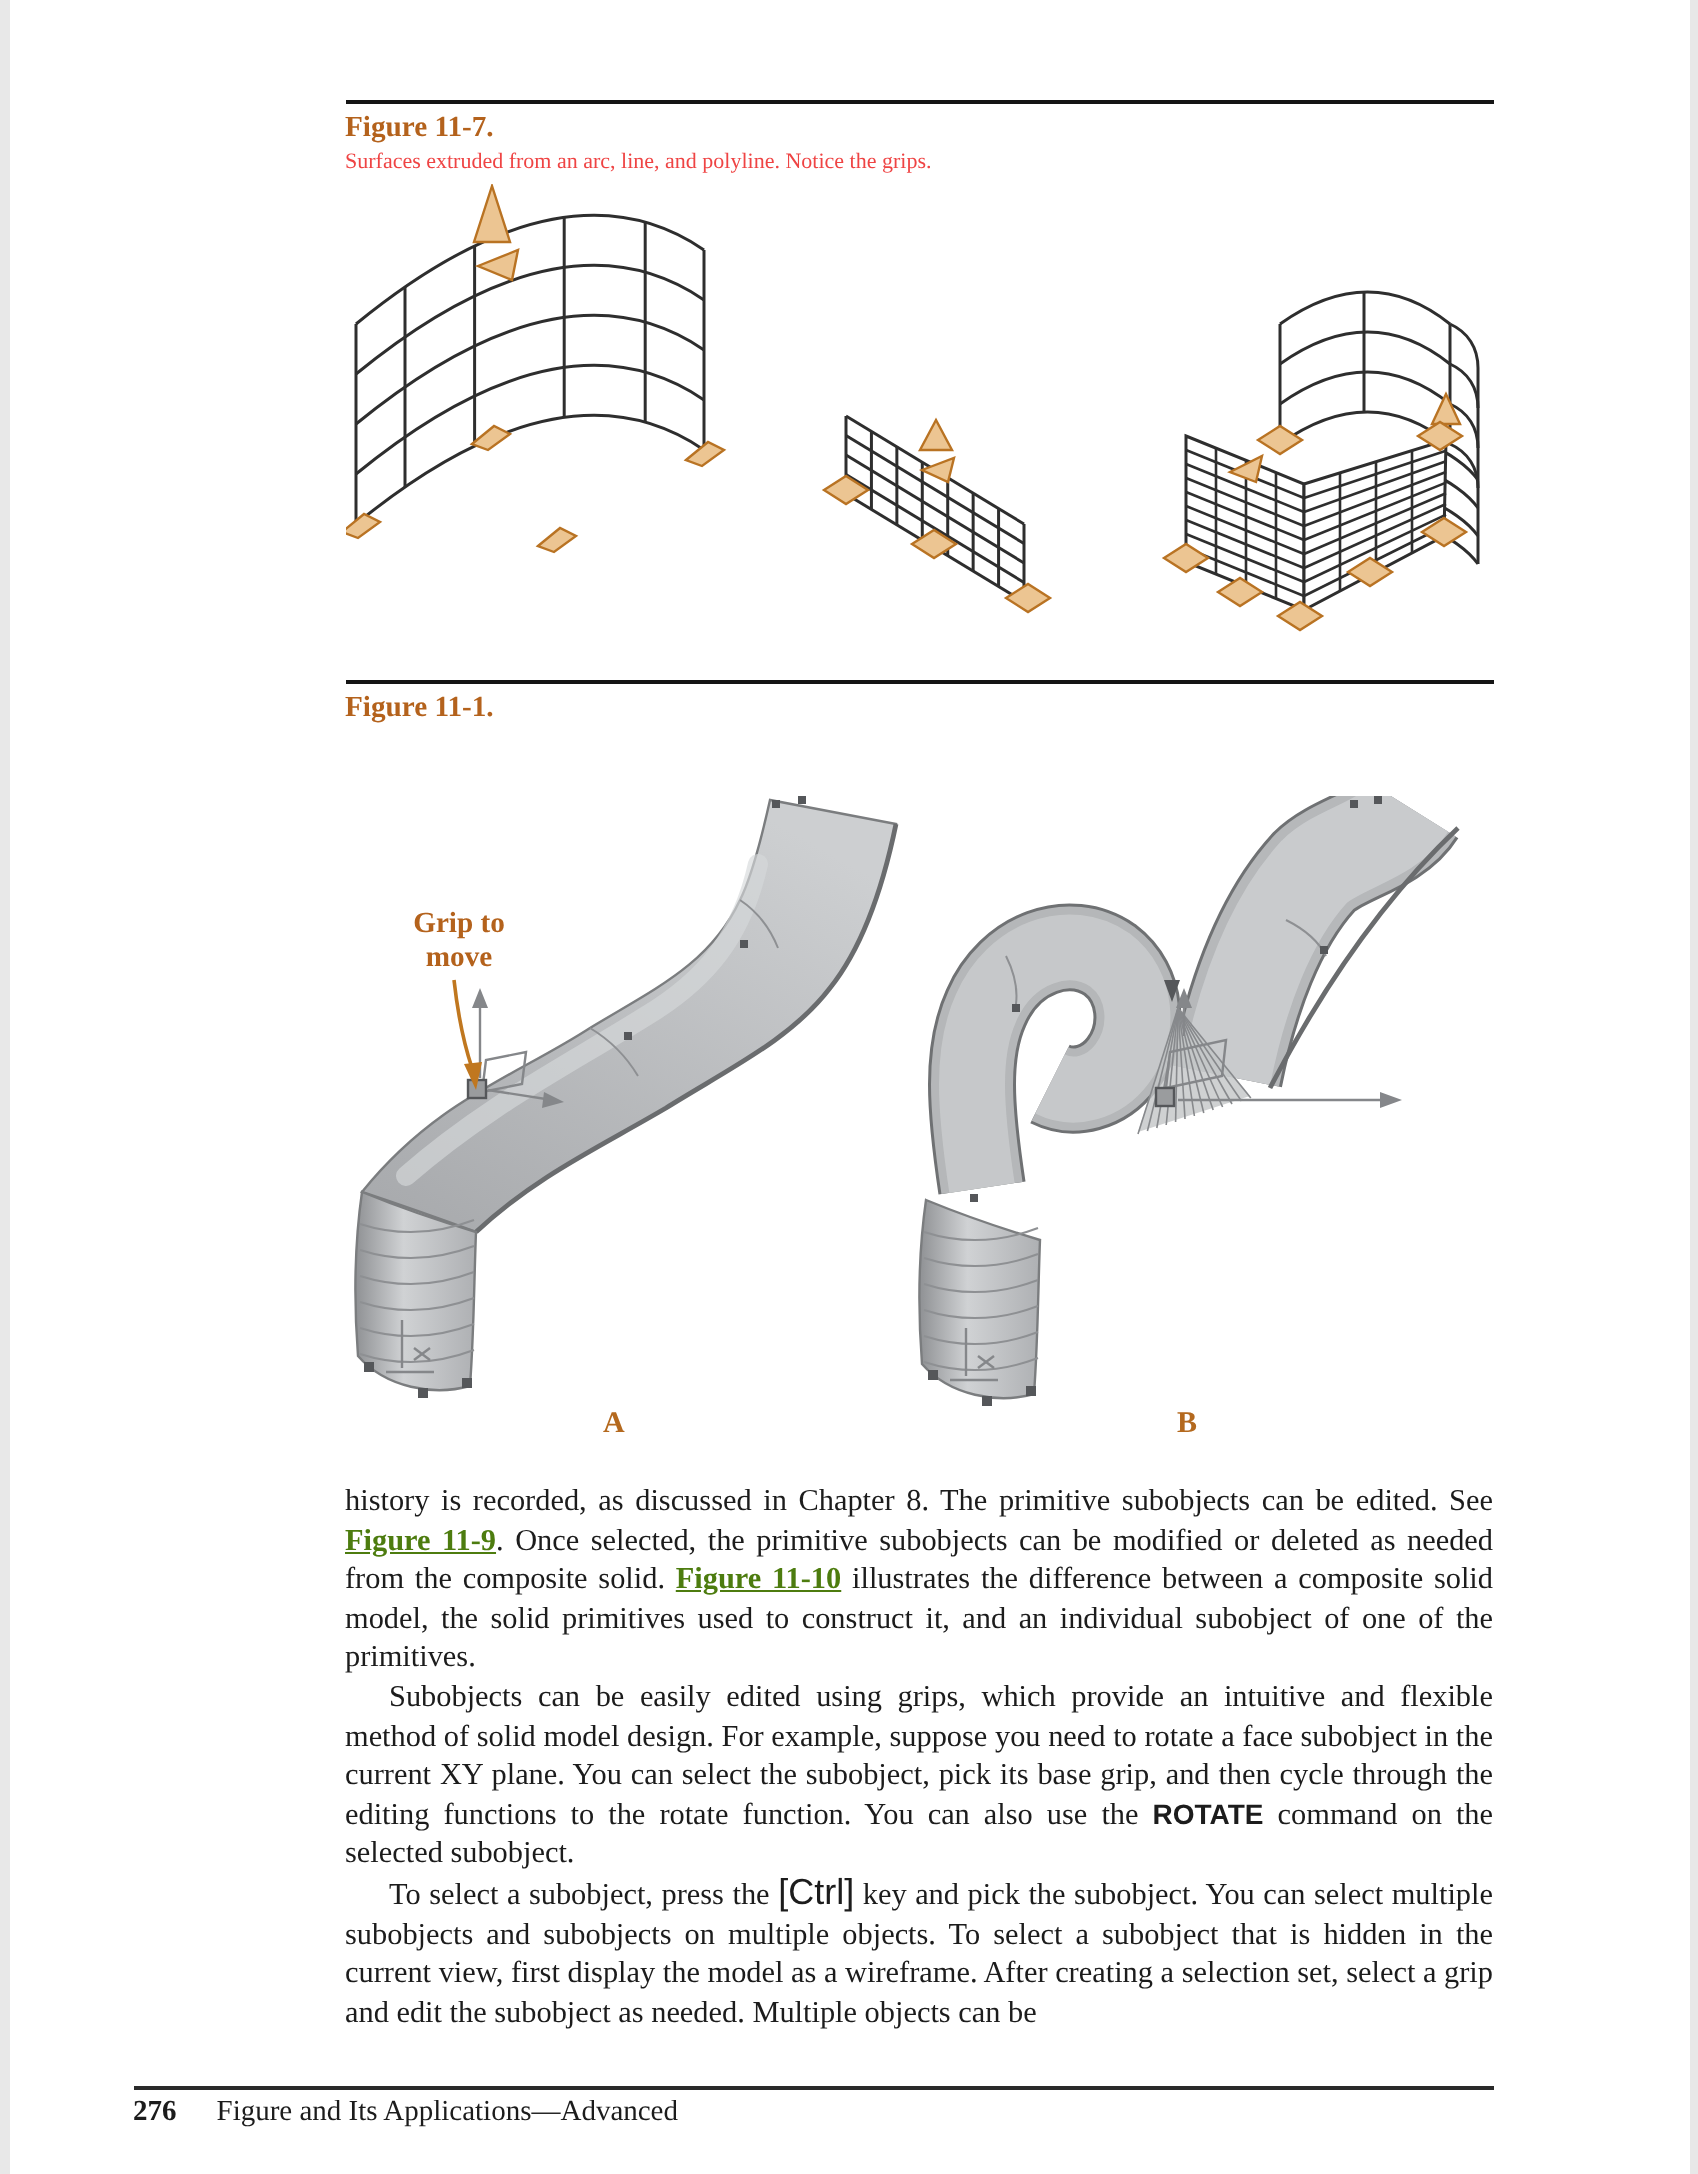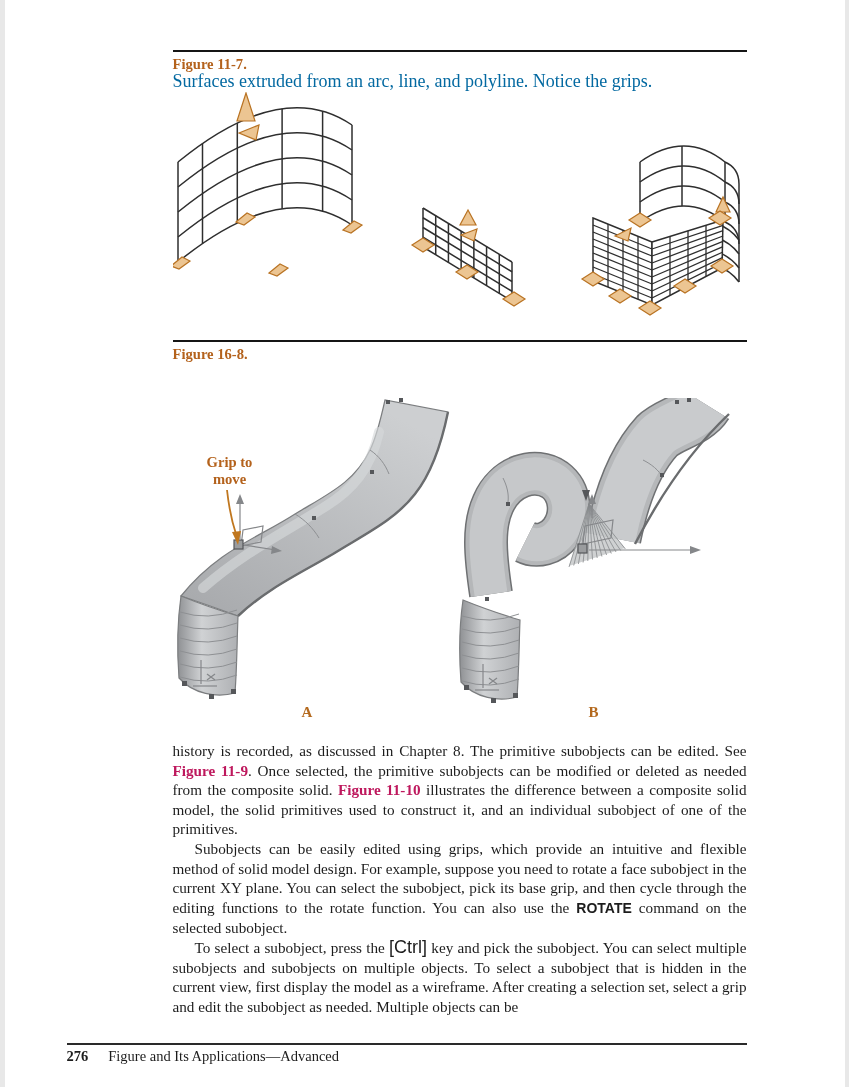--- a/index.html
+++ b/index.html
@@ -2,25 +2,25 @@
 <html><head>
 <meta charset="utf-8">
 <style>
   html,body{margin:0;padding:0;background:#e8e8e8;}
   .page{position:relative;width:840px;height:1087px;background:#ffffff;margin:0 auto;
         font-family:"Liberation Serif", serif;color:#1c1c1c;overflow:hidden;}
   .abs{position:absolute;}
   .rule{background:#151515;height:2px;}
   .rule-thin{background:#2a2a2a;height:1.5px;}
   .fig-label{color:#b4621c;font-weight:bold;font-size:14.6px;line-height:17px;}
-  .fig-caption{font-size:18px;line-height:17.5px;color:#0369a1;}
+  .fig-caption{font-size:11px;line-height:17.5px;color:#ef4444;}
   .body-text{font-size:15.2px;line-height:19.6px;text-align:justify;}
   .body-text p{margin:0;}
   .body-text p.indent{text-indent:22px;}
-  .figref{color:#be185d;font-weight:bold;}
+  .figref{color:#4d7c0f;font-weight:bold;text-decoration:underline;}
   .cmd{font-family:"Liberation Sans", sans-serif;font-weight:bold;font-size:14px;}
   .key{font-family:"Liberation Sans", sans-serif;font-size:18px;}
   .ab-label{color:#b4691e;font-weight:bold;font-size:15px;}
   .grip-note{color:#b4621c;font-size:14.6px;line-height:17px;text-align:center;}
   .footer-num{font-weight:bold;font-size:14.5px;}
   .footer-title{font-size:14.5px;margin-left:20px;}
   .footer-copy{font-family:"Liberation Sans", sans-serif;font-size:11px;color:#a3a3a3;text-align:right;}
   
   .wf{stroke:#2e2e2e;stroke-width:1.5;fill:none;}
   .wft{stroke:#2e2e2e;stroke-width:1.3;fill:none;}
@@ -148,21 +148,21 @@
         <polygon points="436,204 447,197 458,204 447,211" class="grip"></polygon>
         <polygon points="466,216 477,209 488,216 477,223" class="grip"></polygon>
         <polygon points="501,194 512,187 523,194 512,201" class="grip"></polygon>
         <polygon points="538,174 549,167 560,174 549,181" class="grip"></polygon>
         <polygon points="456,128 467,121 478,128 467,135" class="grip"></polygon>
         <polygon points="536,126 547,119 558,126 547,133" class="grip"></polygon>
       </g>
   </svg>
 
   <div class="abs rule" style="left:168px;top:340px;width:574px;"></div>
-  <div class="abs fig-label" style="left:168px;top:346px;width:574px;">Figure 16-8.</div>
+  <div class="abs fig-label" style="left:168px;top:346px;width:574px;">Figure 11-1.</div>
 
   <svg class="abs" style="left:168px;top:398px;" width="574" height="305" viewBox="0 0 574 305">
     <defs>
       <linearGradient id="gradBand" x1="0" y1="1" x2="0.7" y2="0">
         <stop offset="0" stop-color="#a6a8ab"></stop>
           <stop offset="1" stop-color="#cdcfd1"></stop>
       </linearGradient>
       <linearGradient id="gradCyl" x1="0" y1="0" x2="1" y2="0">
         <stop offset="0" stop-color="#8f9194"></stop>
           <stop offset="0.4" stop-color="#d0d2d4"></stop>

